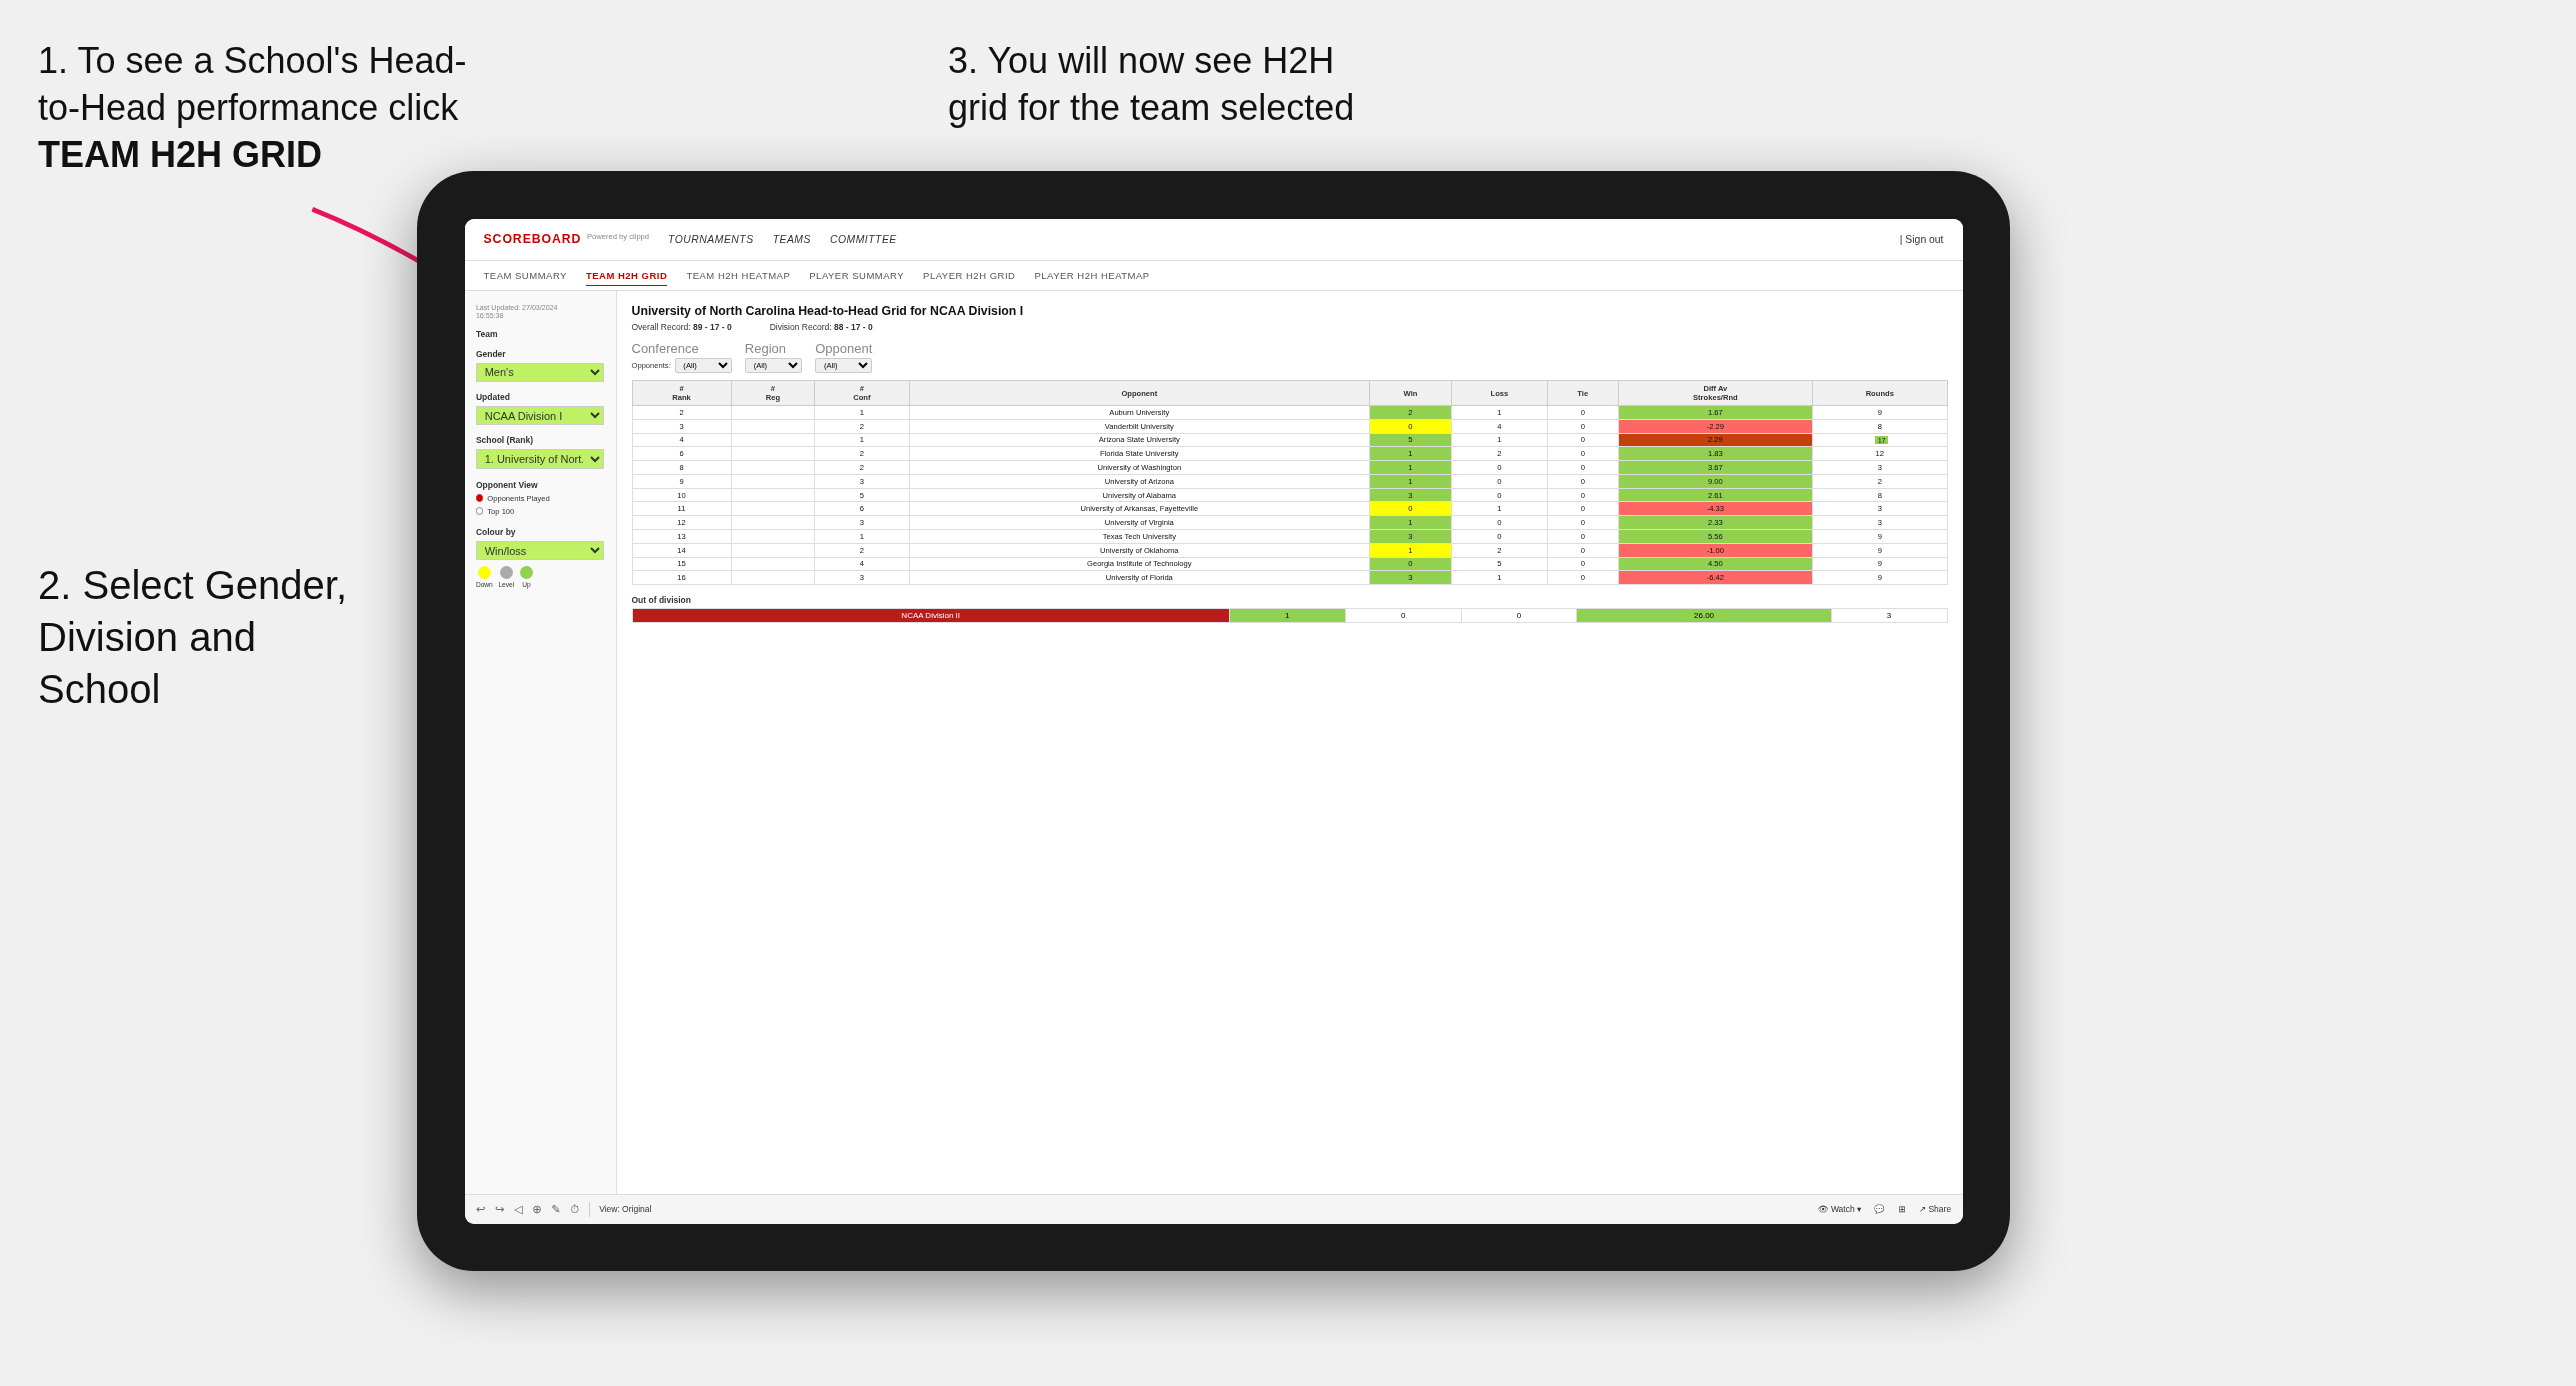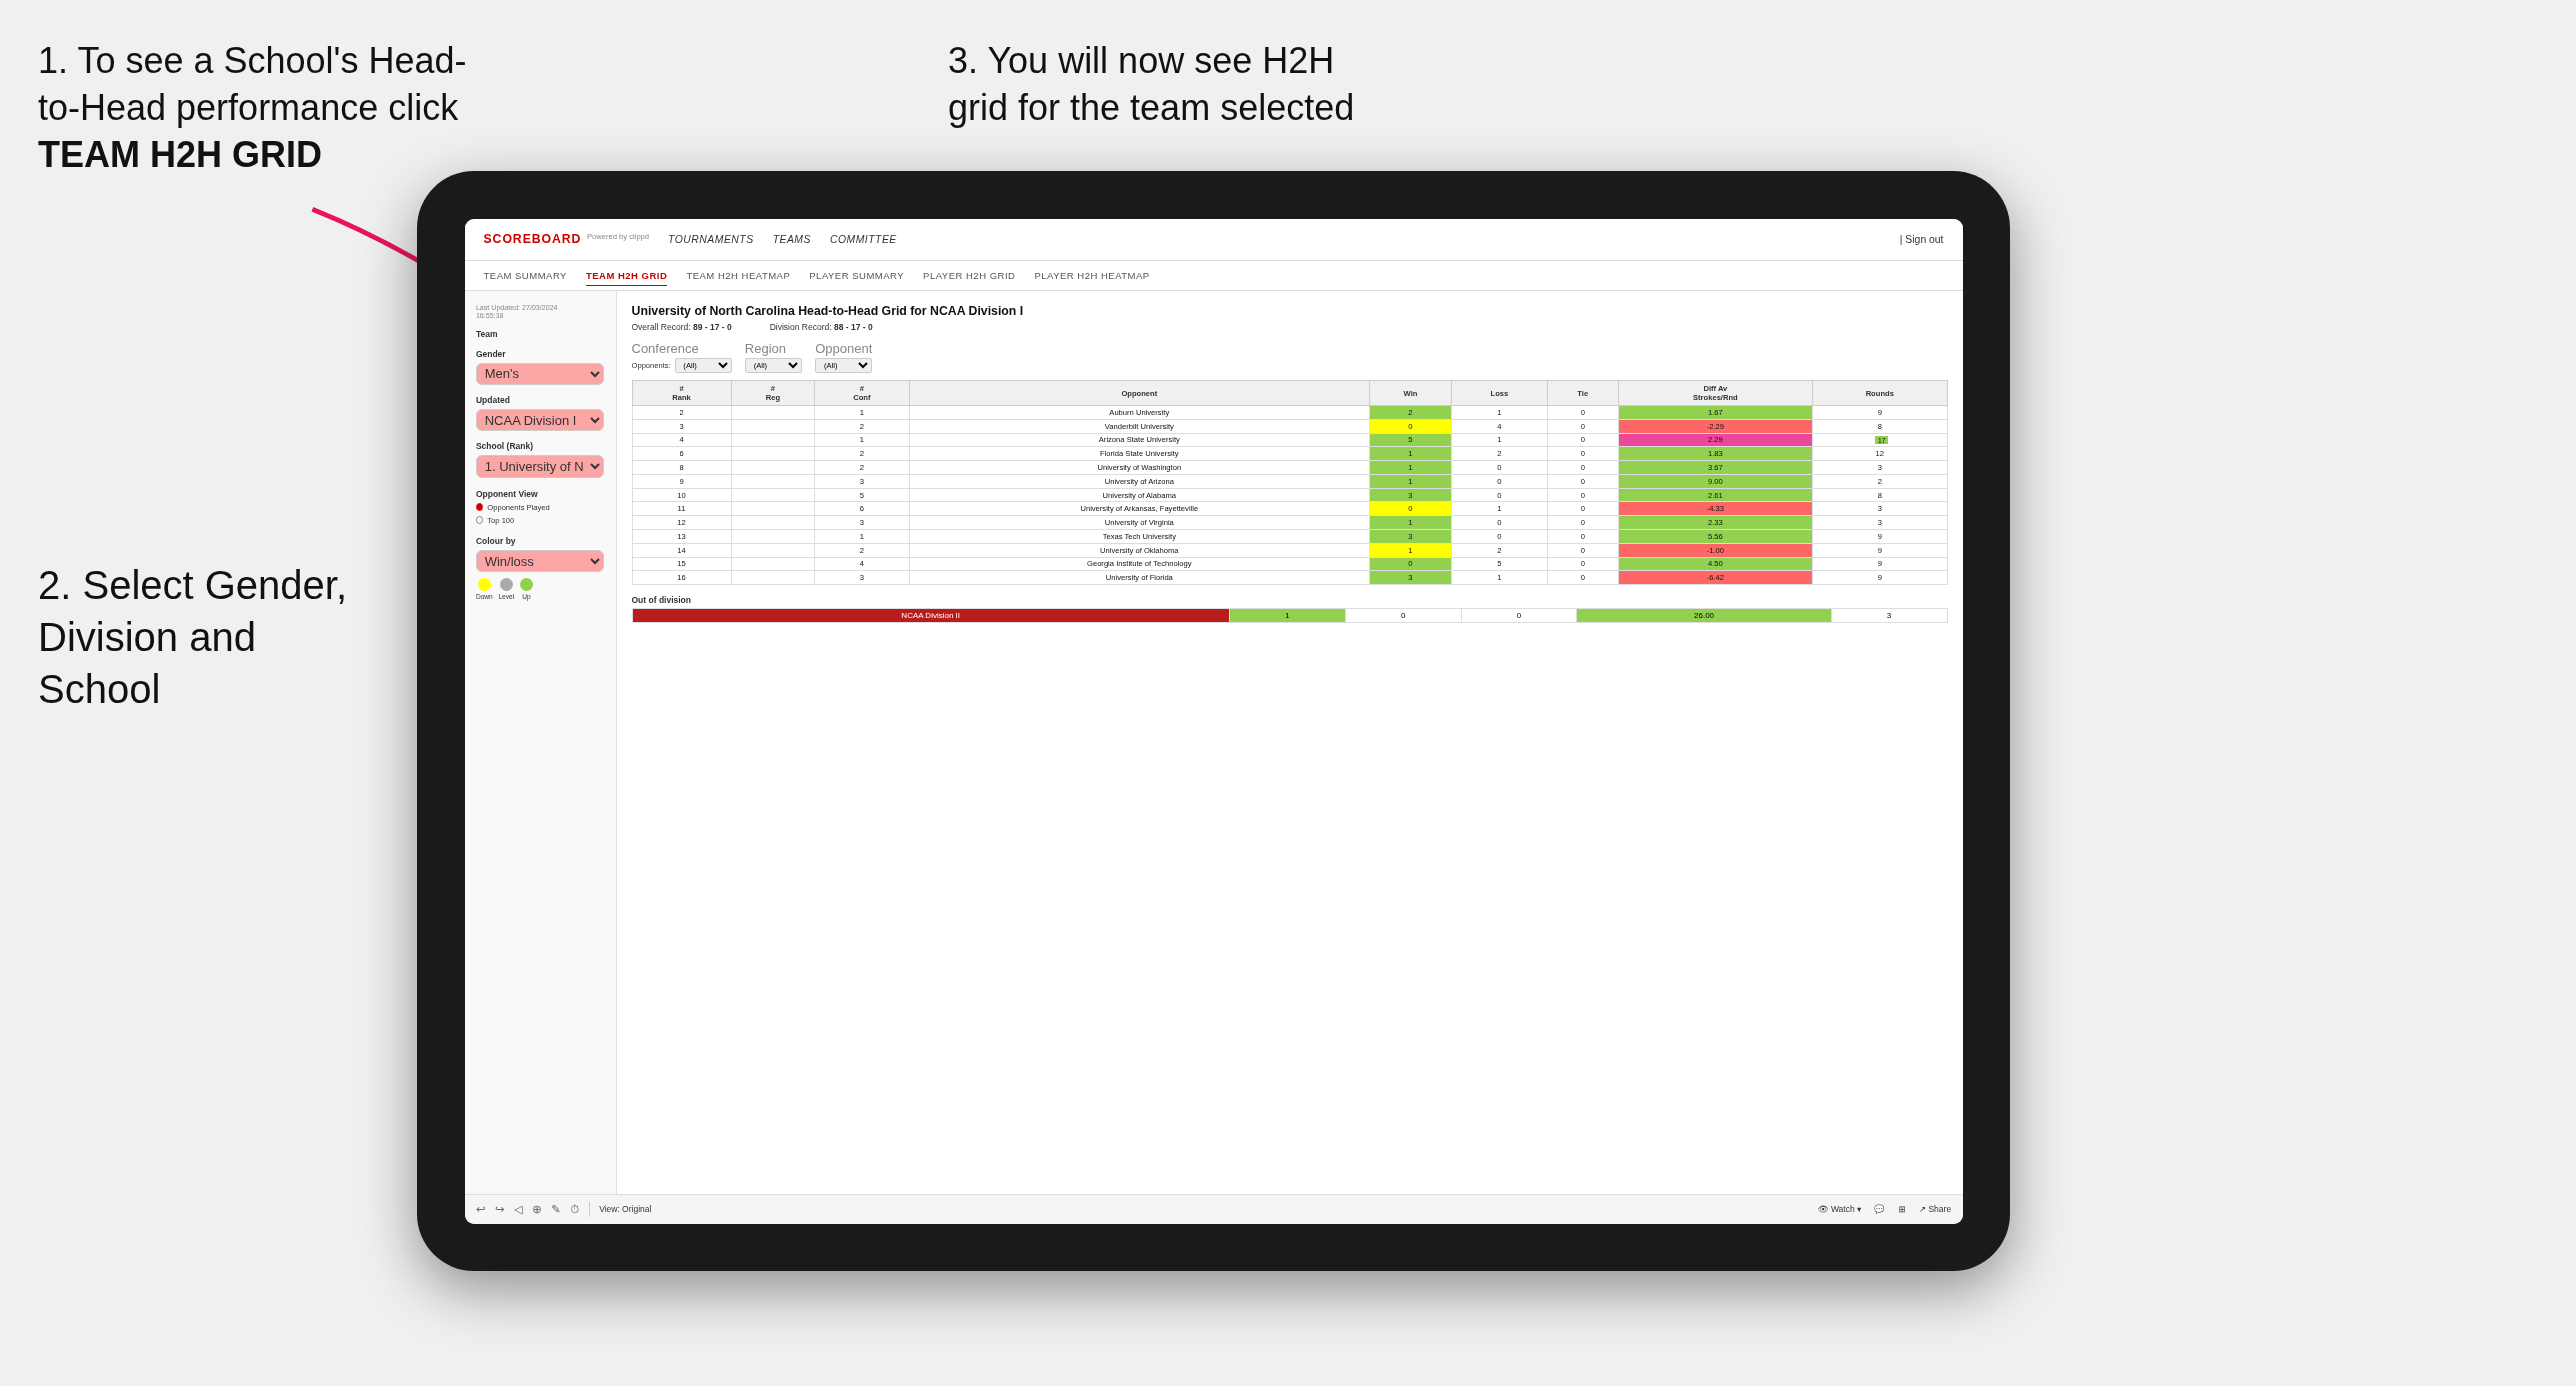--- a/index.html
+++ b/index.html
@@ -140,25 +140,25 @@
     }
     .sidebar-label {
       font-size: 8.5px;
       font-weight: bold;
       color: #333;
       margin-bottom: 3.8px;
       margin-top: 9.5px;
     }
     .sidebar-select {
       width: 100%;
-      font-size: 13px;
+      font-size: 11px;
       padding: 1.9px 3.8px;
       border: 0.9px solid #ccc;
-      border-radius: 6px;
-      background: #fca5a5;
+      border-radius: 0;
+      background: #bef264;
       color: #333;
     }
     .sidebar-radio-group {
       display: flex;
       flex-direction: column;
       gap: 3.8px;
       margin-top: 3.8px;
     }
     .sidebar-radio-item {
       display: flex;
@@ -533,21 +533,21 @@
       <td>8</td>
     </tr>
               <tr>
       <td>4</td>
       <td></td>
       <td>1</td>
       <td class="td-left">Arizona State University</td>
       <td style="background:#92d050">5</td>
       <td>1</td>
       <td>0</td>
-      <td style="background:#ec4899">2.29</td>
+      <td style="background:#c2410c">2.29</td>
       <td><span style="margin-left:3.8px;background:#92d050;padding:0.9px 2.8px;font-size:6.6px;">17</span></td>
     </tr>
               <tr>
       <td>6</td>
       <td></td>
       <td>2</td>
       <td class="td-left">Florida State University</td>
       <td style="background:#92d050">1</td>
       <td>2</td>
       <td>0</td>

